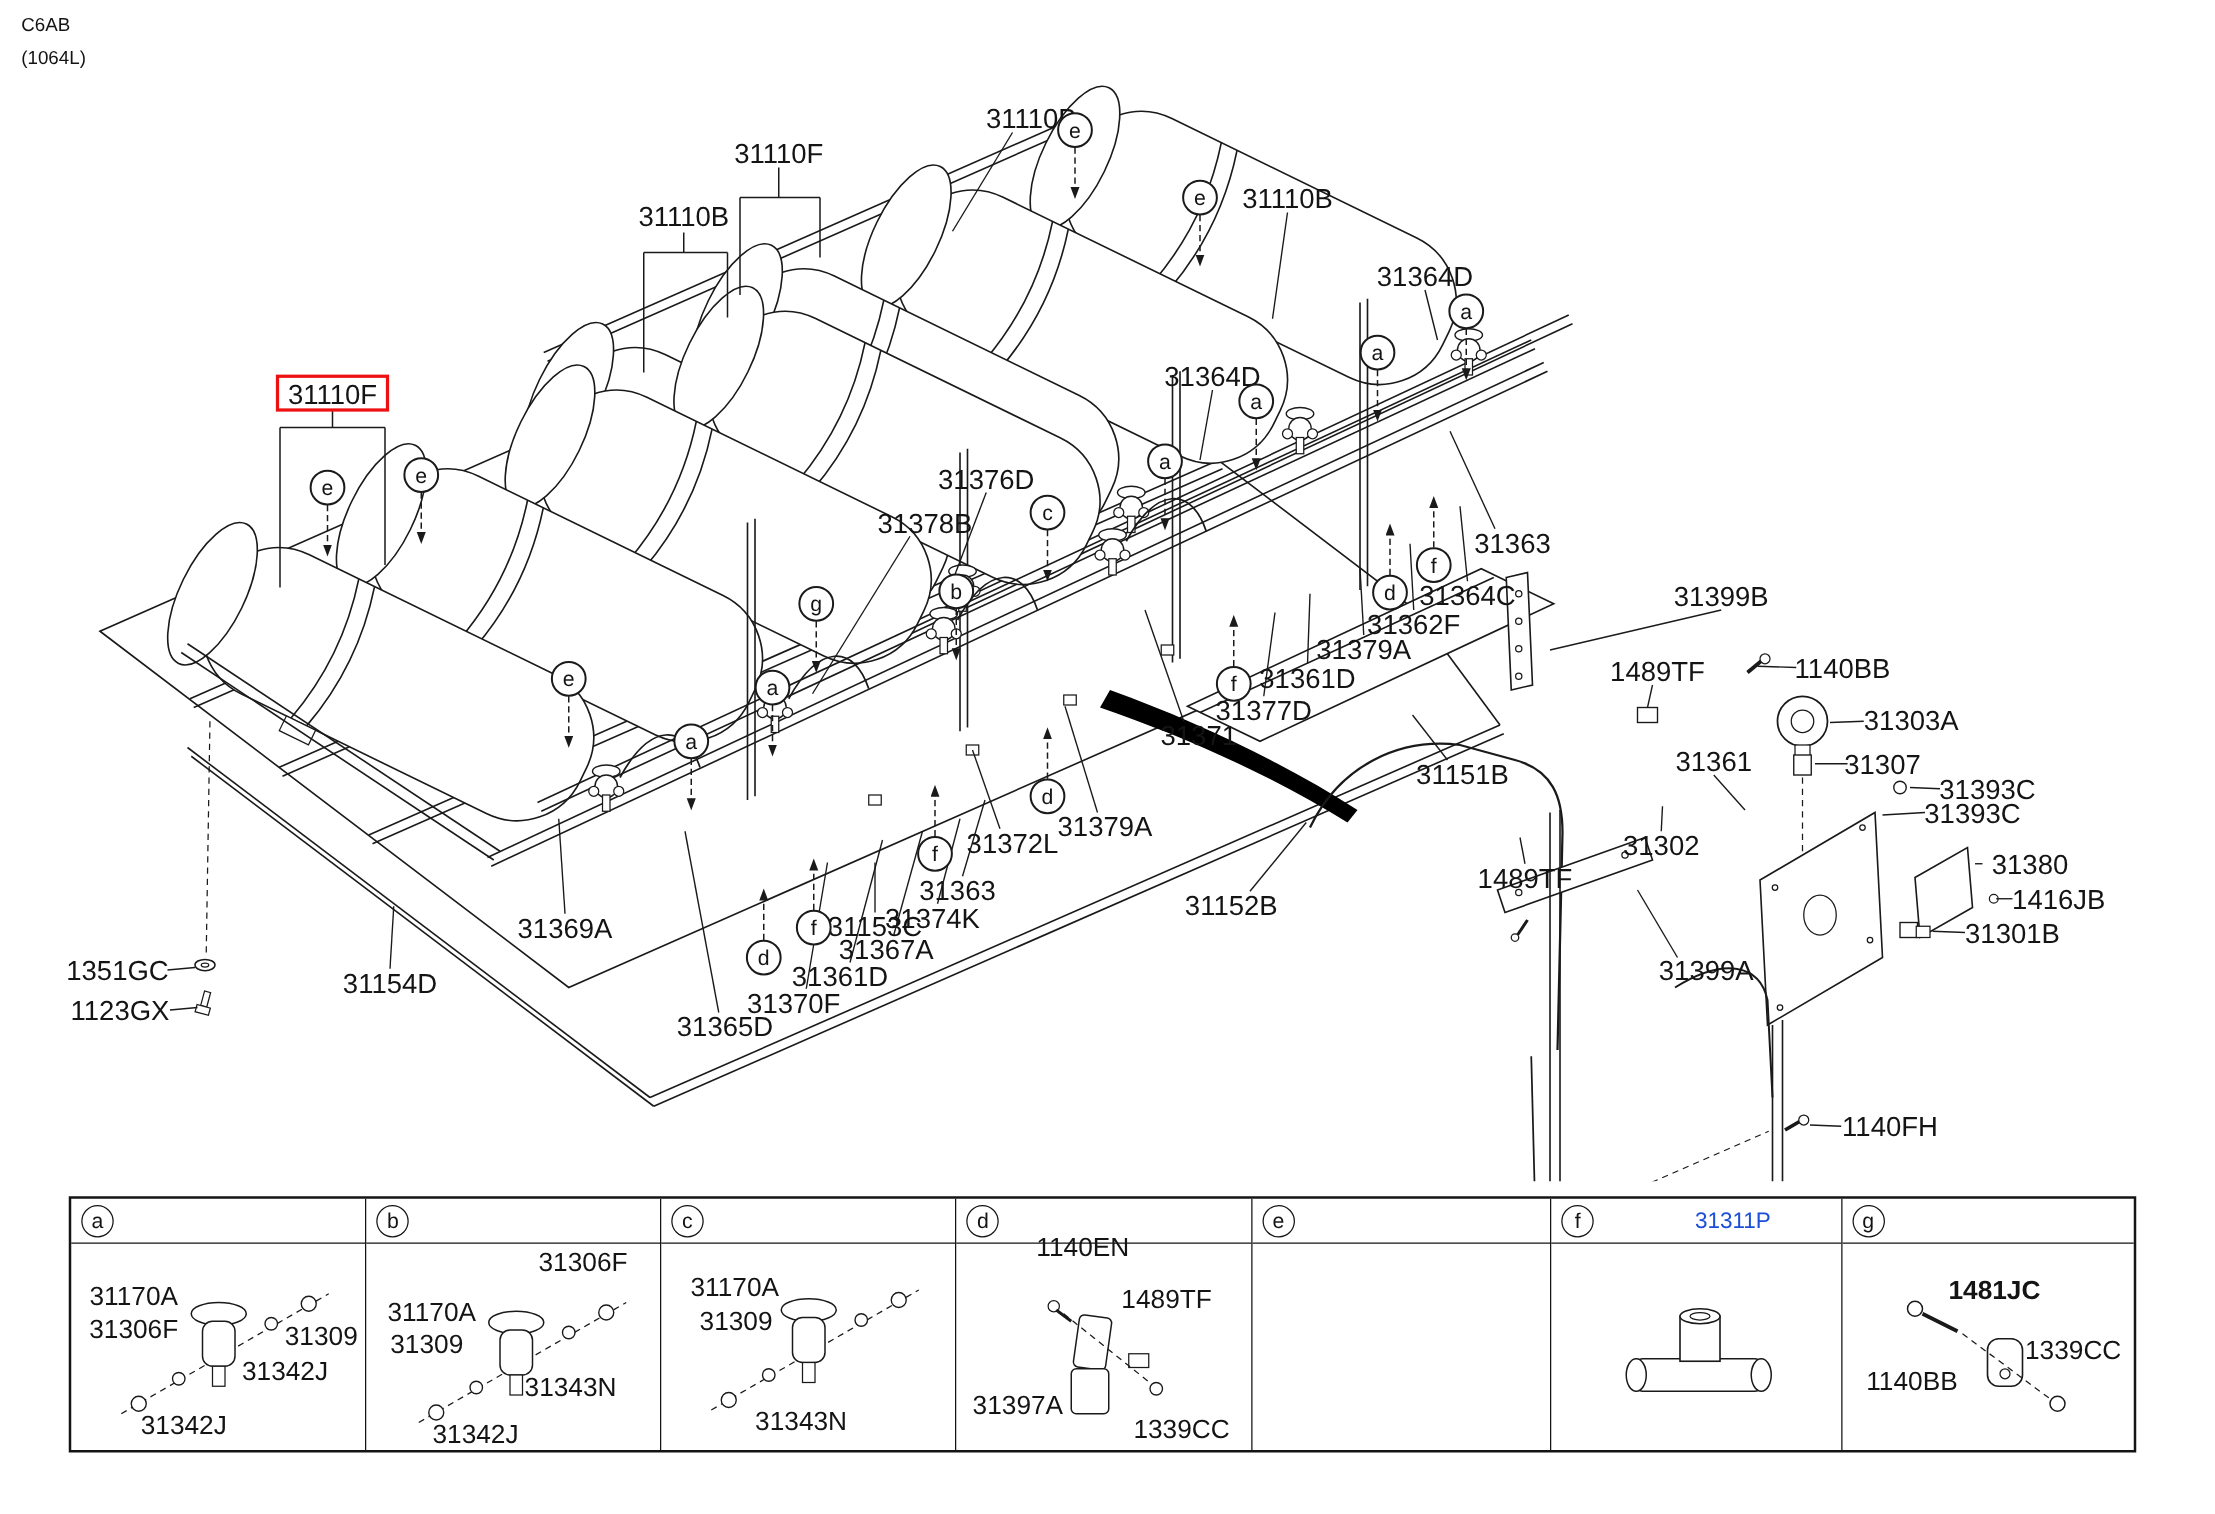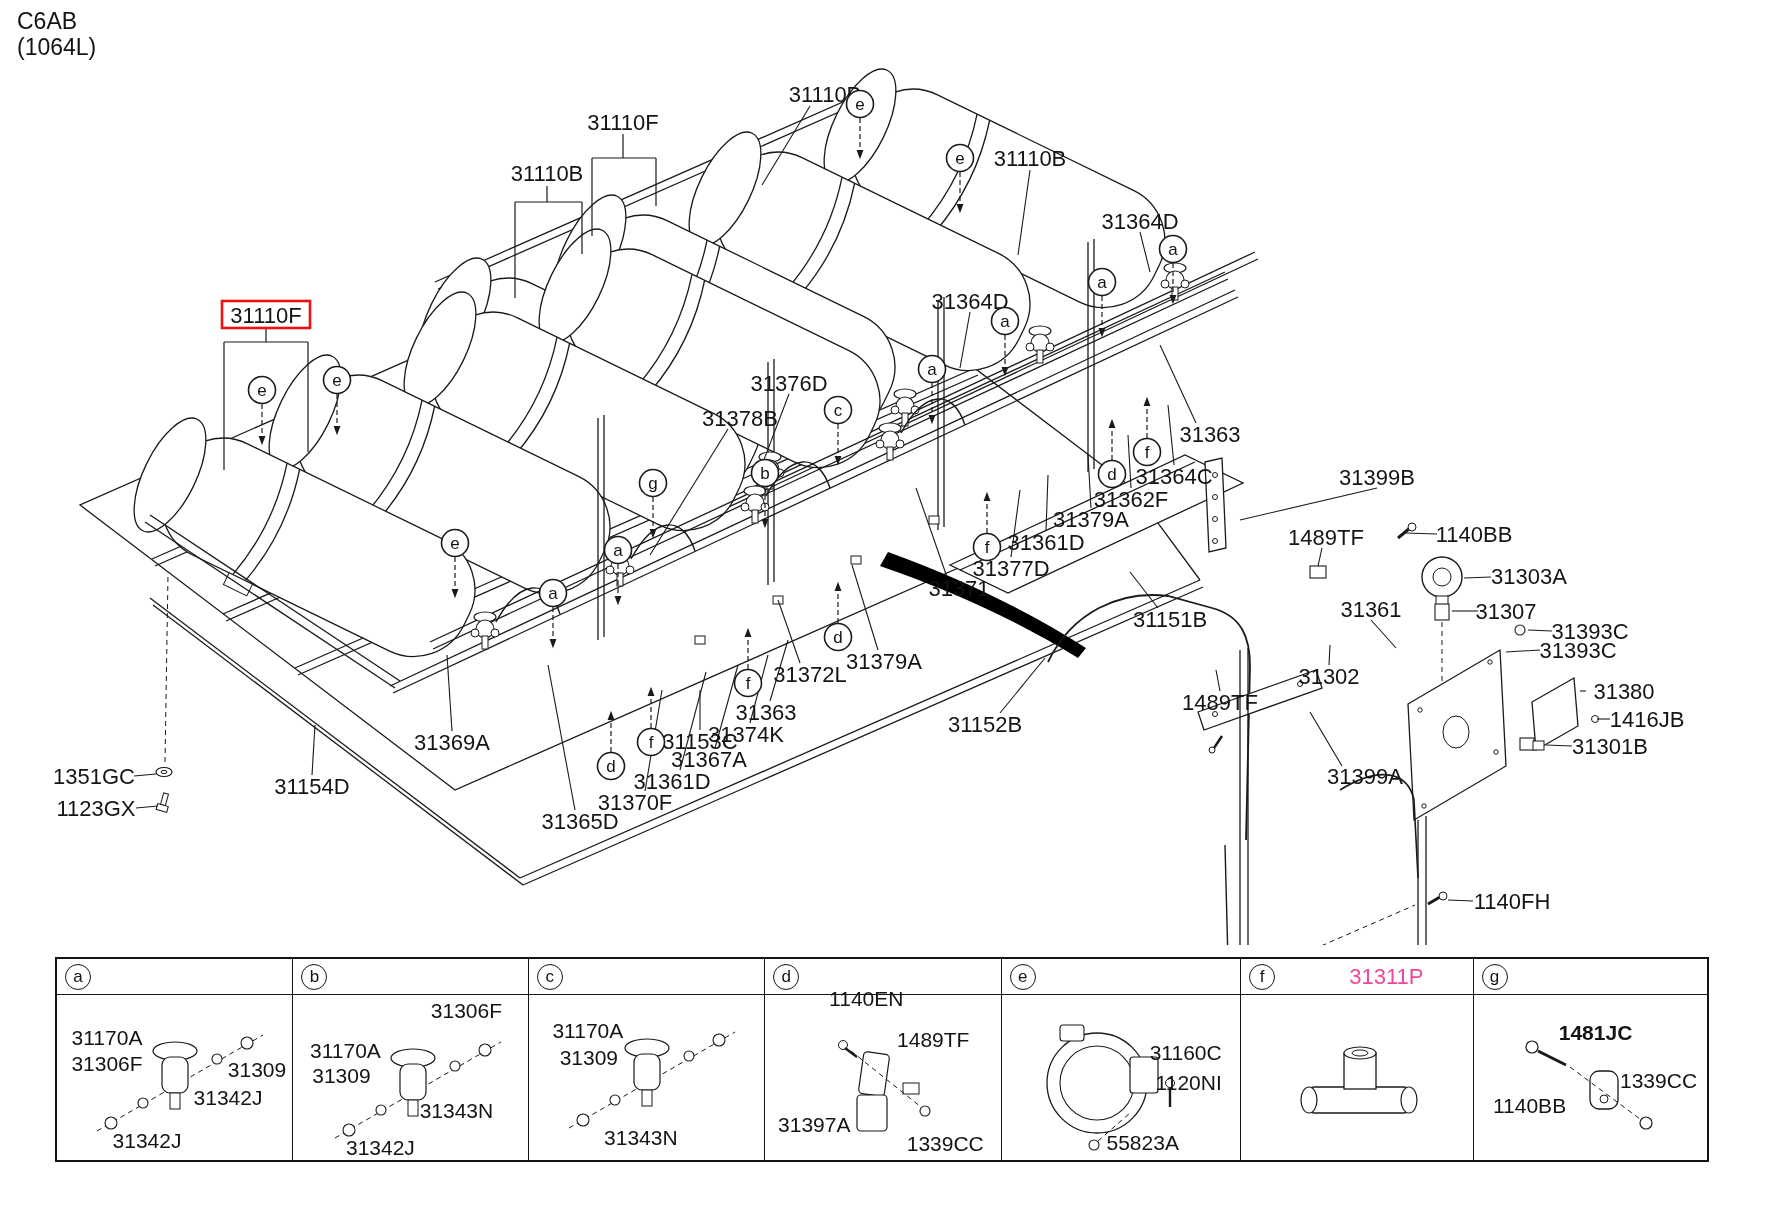--- a/index.html
+++ b/index.html
@@ -1,29 +1,29 @@
 <!DOCTYPE html>
 <html><head>
 <meta charset="utf-8">
 <style>
   html,body{margin:0;padding:0;background:#fff;width:1772px;height:1211px;overflow:hidden;
     font-family:"Liberation Sans",sans-serif;}
   #stage{position:relative;width:1772px;height:1211px;background:#fff;}
   #diagram-svg{position:absolute;left:0;top:0;}
   #diagram-svg text{font-family:"Liberation Sans",sans-serif;fill:#141414;}
-  .hdr{position:absolute;left:17px;top:8px;font-size:23px;color:#141414;line-height:26px;}
+  .hdr{position:absolute;left:17px;top:8px;font-size:15px;color:#141414;line-height:26px;}
   #ref-table{position:absolute;left:55px;top:957px;width:1654px;height:205px;
     border:2px solid #141414;display:flex;box-sizing:border-box;background:#fff;}
   .ref-col{box-sizing:border-box;border-right:1.5px solid #141414;display:flex;flex-direction:column;}
   .ref-col:last-child{border-right:none;}
   .ref-head{height:36px;border-bottom:1.5px solid #141414;display:flex;align-items:center;box-sizing:border-box;}
   .letter-circle{width:26px;height:26px;border:1.6px solid #141414;border-radius:50%;
     display:flex;align-items:center;justify-content:center;font-size:17px;color:#141414;
     margin-left:8px;flex:0 0 auto;box-sizing:border-box;}
-  .head-code{flex:1;text-align:center;font-size:22px;color:#ec4899;margin-right:20px;margin-left:45px;}
+  .head-code{flex:1;text-align:center;font-size:18px;color:#1d4ed8;margin-right:20px;margin-left:45px;}
   .ref-body{position:relative;flex:1;}
   .ref-body svg{position:absolute;left:0;top:0;}
   .cell-label{position:absolute;transform:translate(-50%,-50%);font-size:21px;color:#141414;white-space:nowrap;}
 </style>
 </head>
 <body>
 
 <div id="stage">
   <svg id="diagram-svg" width="1772" height="945" viewBox="0 0 1772 945">
       <defs>
@@ -526,35 +526,20 @@
           <span class="cell-label" style="left: 101px; top: 4px;">1140EN</span>
           <span class="cell-label" style="left: 168px; top: 45px;">1489TF</span>
           <span class="cell-label" style="left: 49px; top: 88px; margin-top: 42px;">31397A</span>
           <span class="cell-label" style="left: 180px; top: 149px;">1339CC</span>
         </div>
       </div>
       <div class="ref-col" style="width: 240px;">
         <div class="ref-head">
           <span class="letter-circle">e</span>
         </div>
-        <div class="ref-body">
-          <svg width="240" height="167" viewBox="0 0 240 167">
-            <circle cx="95" cy="88" r="50" fill="none" stroke="#1a1a1a" stroke-width="1.3"></circle>
-            <circle cx="95" cy="88" r="37" fill="none" stroke="#1a1a1a" stroke-width="1.1"></circle>
-            <rect x="128" y="62" width="28" height="36" rx="3" fill="#fff" stroke="#1a1a1a" stroke-width="1.2"></rect>
-            <rect x="58" y="30" width="24" height="16" rx="3" fill="#fff" stroke="#1a1a1a" stroke-width="1.1"></rect>
-            <line x1="168" y1="92" x2="168" y2="112" stroke="#1a1a1a" stroke-width="2.4"></line>
-            <circle cx="168" cy="88" r="4.5" fill="#fff" stroke="#1a1a1a" stroke-width="1"></circle>
-            <circle cx="92" cy="150" r="5" fill="#fff" stroke="#1a1a1a" stroke-width="1.1"></circle>
-            <line x1="96" y1="146" x2="128" y2="118" stroke="#1a1a1a" stroke-width="1" stroke-dasharray="5,4"></line>
-          </svg>
-          <span class="cell-label" style="left: 184px; top: 58px;">31160C</span>
-          <span class="cell-label" style="left: 187px; top: 88px;">1120NI</span>
-          <span class="cell-label" style="left: 141px; top: 148px;">55823A</span>
-        </div>
       </div>
       <div class="ref-col" style="width: 233px;">
         <div class="ref-head">
           <span class="letter-circle">f</span>
           <span class="head-code">31311P</span>
         </div>
         <div class="ref-body">
           <svg width="233" height="167" viewBox="0 0 233 167">
             <rect x="68" y="92" width="100" height="26" rx="5" fill="#fff" stroke="#1a1a1a" stroke-width="1.3"></rect>
             <ellipse cx="68" cy="105" rx="8" ry="13" fill="#fff" stroke="#1a1a1a" stroke-width="1.2"></ellipse>

